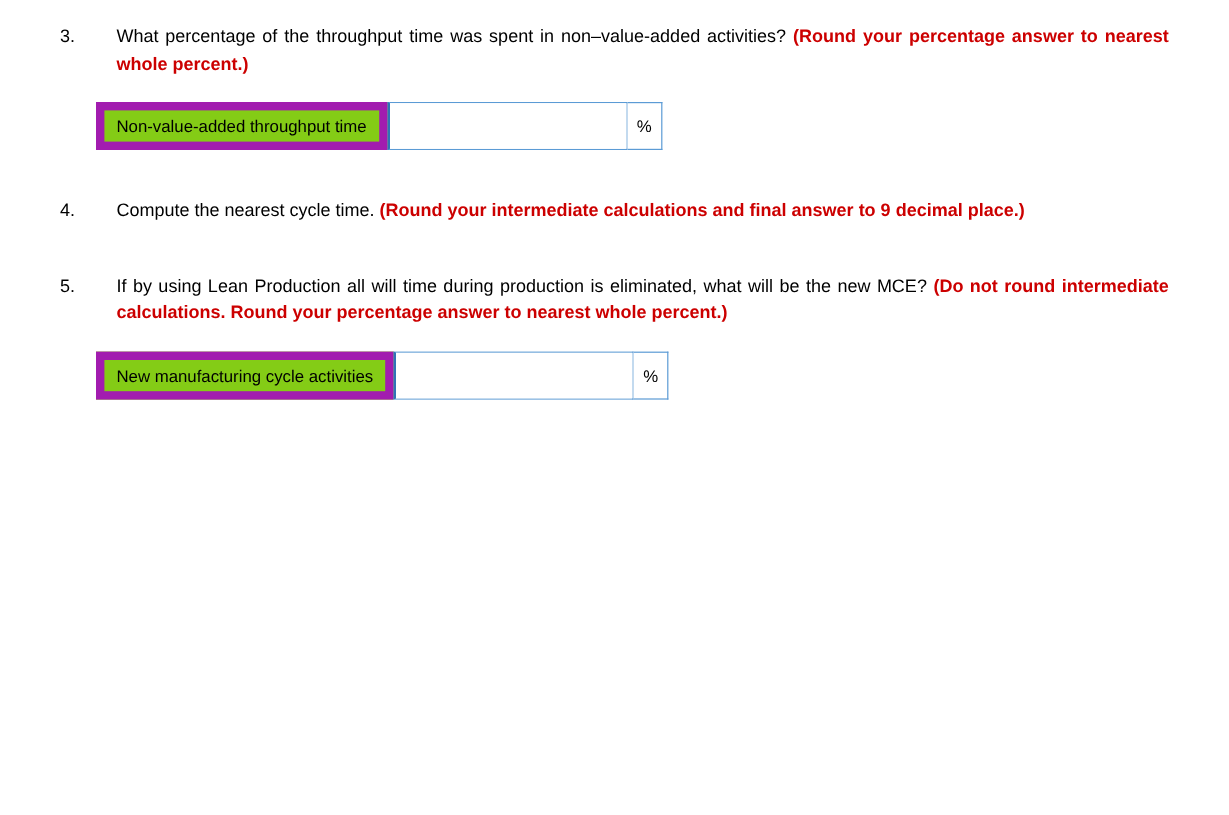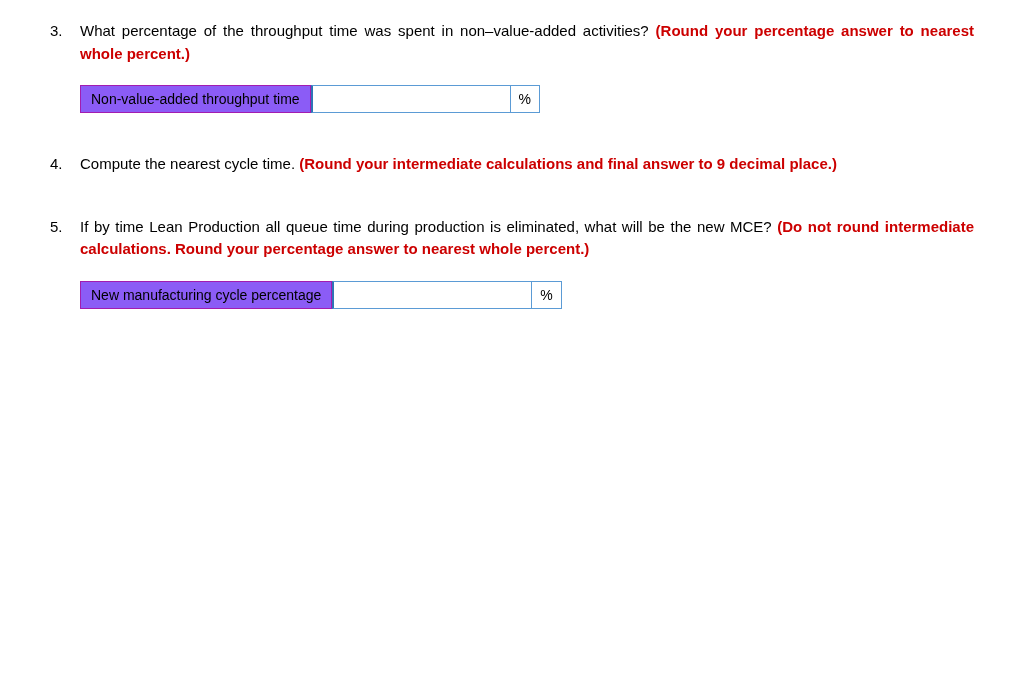--- a/index.html
+++ b/index.html
@@ -30,36 +30,37 @@
     }
 
     .question-number {
       min-width: 30px;
       font-size: 15px;
     }
 
     .question-body {
       flex: 1;
       text-align: justify;
+      margin-left: 17px;
     }
 
     .highlight-red {
       color: #cc0000;
       font-weight: bold;
     }
 
     .answer-row {
       display: flex;
       align-items: stretch;
       margin-left: 30px;
     }
 
     .label-cell {
-      background-color: #8b5cf6;
-      border: 1px solid #a21caf;
+      background-color: #84cc16;
+      border: 7px solid #a21caf;
       padding: 5px 10px;
       font-size: 14px;
       display: flex;
       align-items: center;
       white-space: nowrap;
     }
 
     .input-cell {
       border: 1px solid #5b9bd5;
       border-left: 2px solid #2e75b6;
@@ -118,24 +119,24 @@
       <span>Compute the nearest cycle time.</span>
       <span> </span><span class="highlight-red">(Round your intermediate calculations and final answer to 9 decimal place.)</span>
     </span>
   </div>
 </div>
 
 <div class="question-block">
   <div class="question-text">
     <span class="question-number">5.</span>
     <span class="question-body">
-      <span>If by time Lean Production all queue time during production is eliminated, what will be the new MCE?</span>
+      <span>If by using Lean Production all will time during production is eliminated, what will be the new MCE?</span>
       <span> </span><span class="highlight-red">(Do not round intermediate calculations. Round your percentage answer to nearest whole percent.)</span>
     </span>
   </div>
   <div class="answer-row answer-row-wide">
-    <div class="label-cell">New manufacturing cycle percentage</div>
+    <div class="label-cell">New manufacturing cycle activities</div>
     <div class="input-cell">
       <input type="text" style="">
     </div>
     <div class="unit-cell">%</div>
   </div>
 </div>
 
 </body></html>

